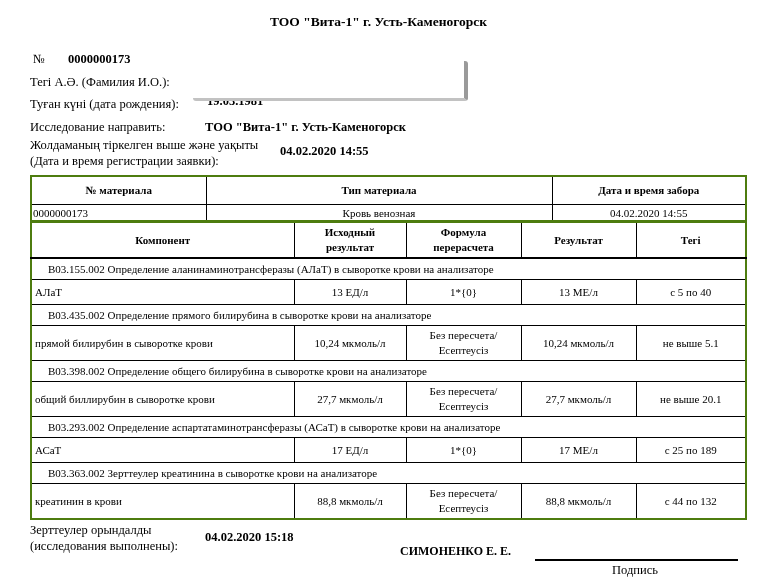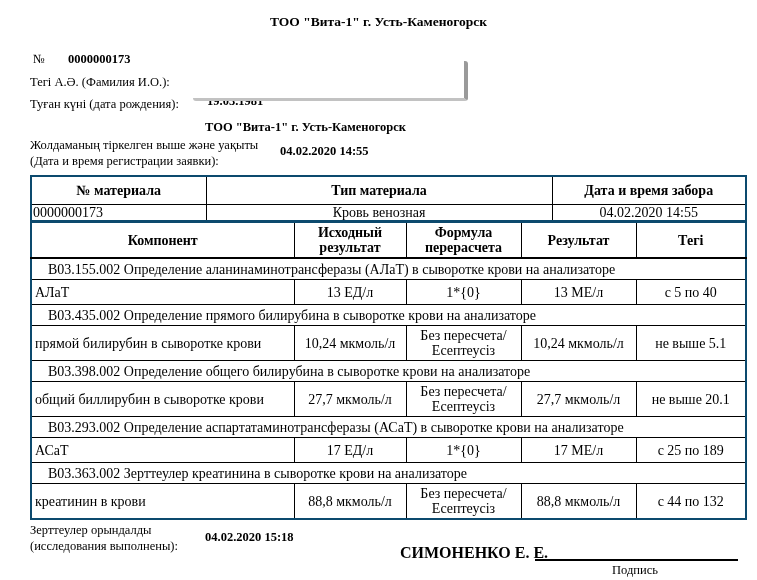--- a/index.html
+++ b/index.html
@@ -25,22 +25,22 @@
     border-bottom:3px solid #c2c2c2;
     border-radius:3px;
     z-index:2;
   }
   .birth-value{z-index:1;}
 
   
   table.tbl{
     position:absolute;left:30px;width:715px;
     border-collapse:collapse;table-layout:fixed;
-    border:2px solid #0c4a6e;
-    font-size:14px;
+    border:2px solid #4d7c0f;
+    font-size:11px;
   }
   .tbl th,.tbl td{
     border:1px solid #000;
     padding:0 2px;
     overflow:hidden;
     line-height:15px;
   }
   .tbl th{font-weight:bold;text-align:center;vertical-align:middle;white-space:pre-line;}
   .t-material{top:175px;}
   .t-material th{height:27px;}
@@ -67,20 +67,21 @@
   <div class="abs fs" style="left:33px;top:52px;">№</div>
   <div class="abs fs b" style="left:68px;top:52px;">0000000173</div>
 
   <div class="abs fs" style="left:30px;top:75px;">Тегі А.Ә. (Фамилия И.О.):</div>
 
   <div class="abs redaction"></div>
 
   <div class="abs fs" style="left:30px;top:97px;">Туған күні (дата рождения):</div>
   <div class="abs fs b birth-value" style="left:207px;top:94px;">19.03.1981</div>
 
+  <div class="abs fs" style="left:30px;top:120px;">Исследование направить:</div>
   <div class="abs fs b" style="left:205px;top:120px;">ТОО "Вита-1" г. Усть-Каменогорск</div>
 
   <div class="abs fs multiline" style="left:30px;top:138px;line-height:15.5px;">Жолдаманың тіркелген выше және уақыты
 (Дата и время регистрации заявки):</div>
   <div class="abs fs b" style="left:280px;top:144px;">04.02.2020 14:55</div>
 
   <table class="tbl t-material">
     <colgroup>
         <col style="width:175px">
         <col style="width:346px">
@@ -176,17 +177,17 @@
       <td>88,8 мкмоль/л</td>
       <td>с 44 по 132</td>
     </tr>
   </tbody>
     </table>
 
   <div class="abs fs multiline" style="left:30px;top:523px;line-height:15.5px;">Зерттеулер орындалды
 (исследования выполнены):</div>
   <div class="abs fs b" style="left:205px;top:530px;">04.02.2020 15:18</div>
 
-  <div class="abs b" style="left:400px;top:544px;font-size:16px;">СИМОНЕНКО Е. Е.</div>
+  <div class="abs b" style="left:400px;top:544px;font-size:12px;">СИМОНЕНКО Е. Е.</div>
   <div class="abs sig-line"></div>
   <div class="abs fs" style="left:612px;top:563px;">Подпись</div>
 
 </div>
 
 </body></html>

